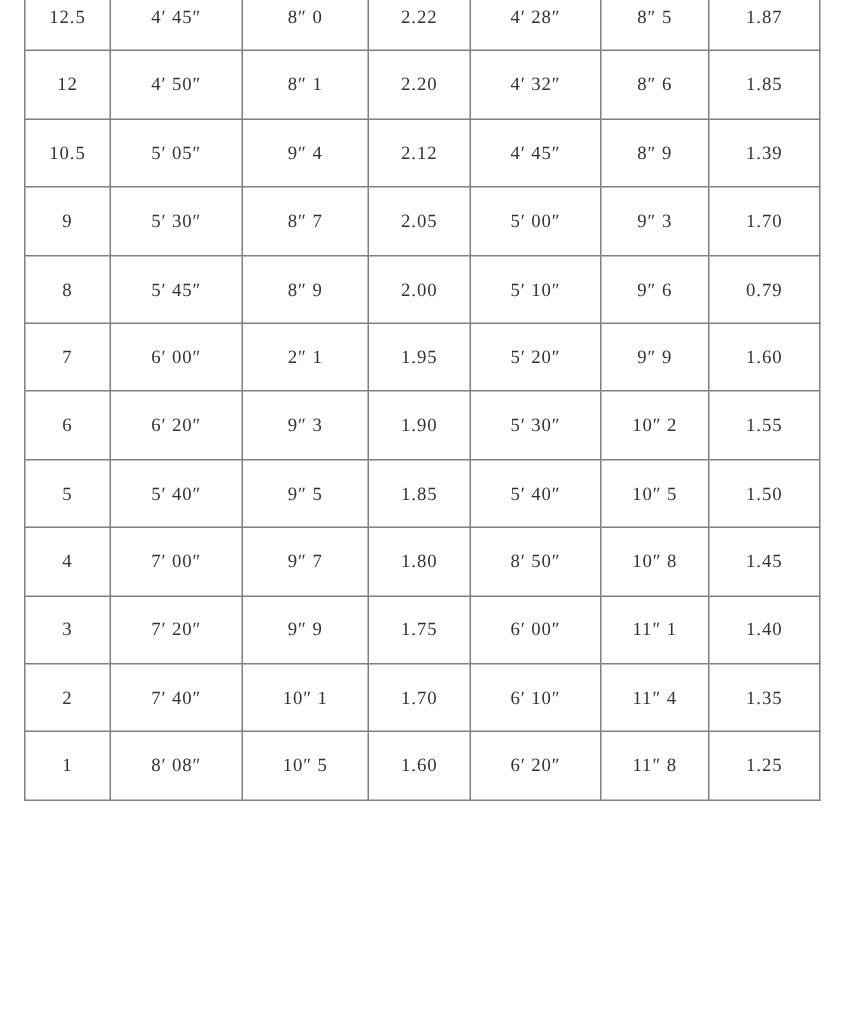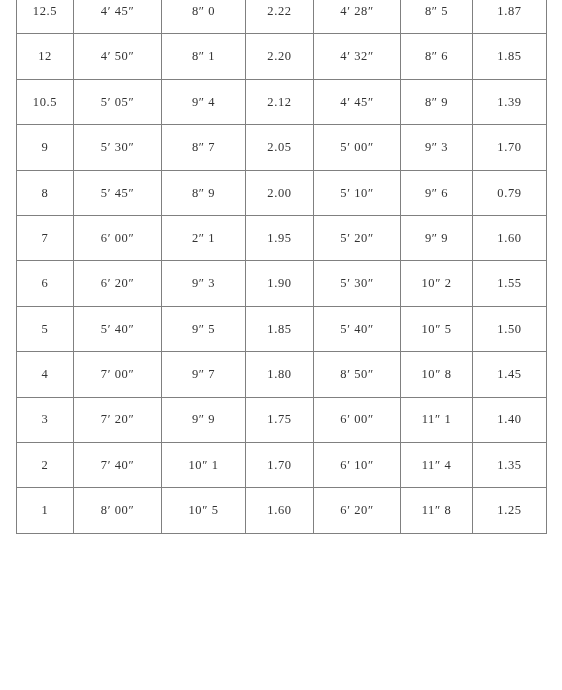--- a/index.html
+++ b/index.html
@@ -319,21 +319,21 @@
           </td>
           <td>
             <span class="cell-inner">1.35</span>
           </td>
         </tr>
         <tr>
           <td>
             <span class="cell-inner">1</span>
           </td>
           <td>
-            <span class="cell-inner">8′ 00″</span>
+            <span class="cell-inner">8′ 08″</span>
           </td>
           <td>
             <span class="cell-inner">10″ 5</span>
           </td>
           <td>
             <span class="cell-inner">1.60</span>
           </td>
           <td>
             <span class="cell-inner">6′ 20″</span>
           </td>

